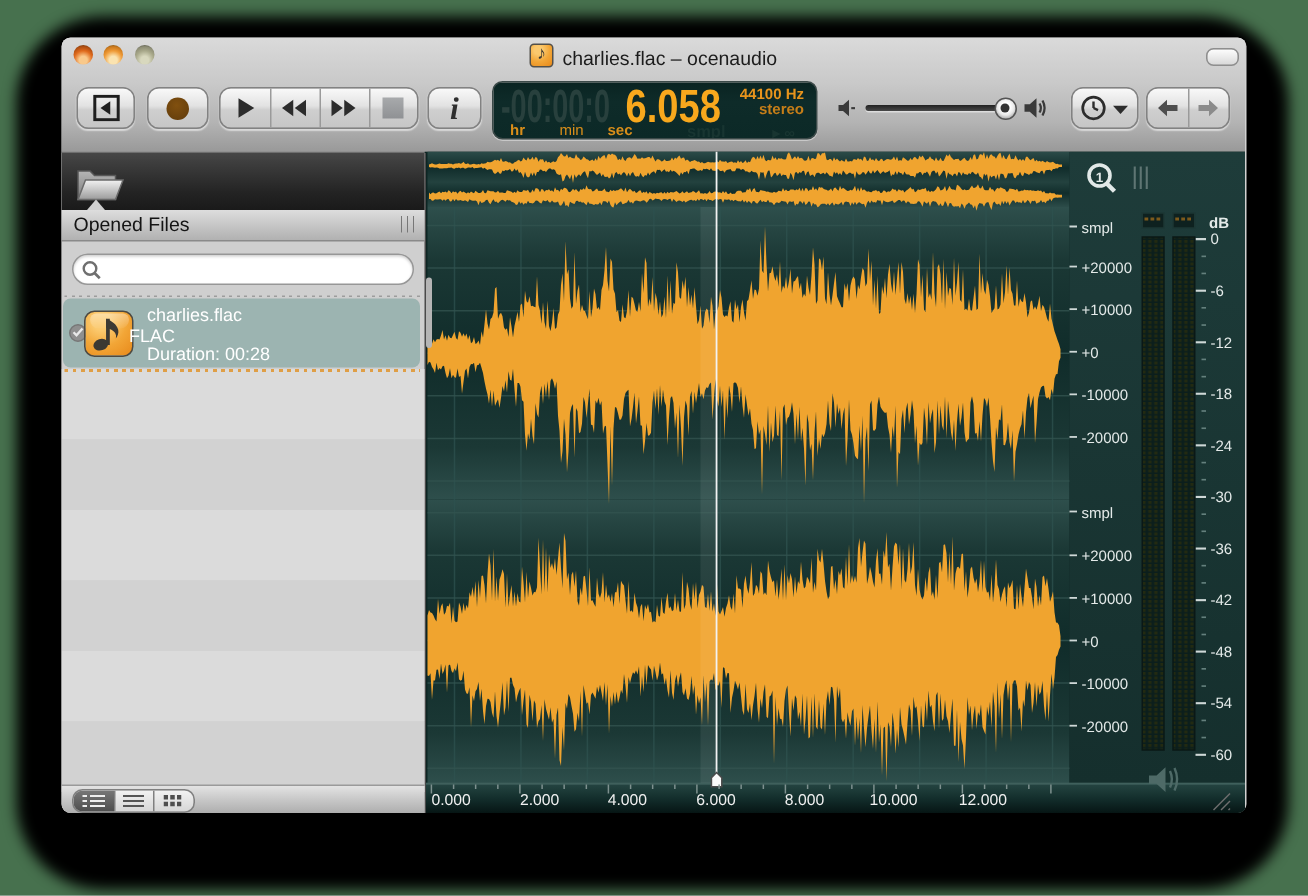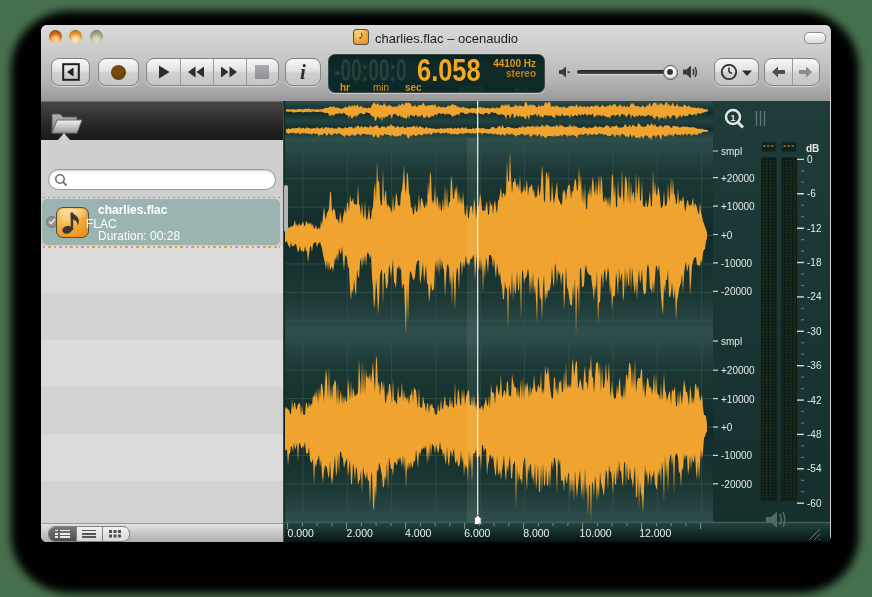--- a/index.html
+++ b/index.html
@@ -326,20 +326,23 @@
       <linearGradient id="fb" x1="0" y1="0" x2="0" y2="1">
               <stop offset="0" stop-color="#b5b5b5"></stop>
               <stop offset="1" stop-color="#7d7d7d"></stop>
             </linearGradient>
           </defs>
       <path d="M3,9 L3,28 L28,28 L28,12 L14,12 L11,9 Z" fill="url(#fb)" stroke="#585858" stroke-width="1"></path>
       <path d="M3,28 L8,15 L33,15 L28,28 Z" fill="url(#fg)" stroke="#6a6a6a" stroke-width="1"></path>
     </svg>
     <div class="abs" style="left:17px;top:31px;width:0;height:0;border-left:6px solid transparent;border-right:6px solid transparent;border-bottom:7px solid #cfcfcf"></div>
   </div>
+  <div class="abs" id="sbar"><span style="margin-left:8px">Opened Files</span>
+    <span style="position:absolute;right:7px;top:4px;width:9px;height:11px;background:repeating-linear-gradient(90deg,#777 0 1px,transparent 1px 4px)"></span>
+  </div>
   <div class="abs row" style="top:144px;background:#dbdbdb"></div>
       <div class="abs row" style="top:191px;background:#d2d2d2"></div>
       <div class="abs row" style="top:238px;background:#dbdbdb"></div>
       <div class="abs row" style="top:285px;background:#d2d2d2"></div>
       <div class="abs row" style="top:332px;background:#dbdbdb"></div>
       <div class="abs row" style="top:379px;background:#d2d2d2"></div>
   <div class="abs" id="search">
     <svg class="abs" style="left:5px;top:3px" width="14" height="14" viewBox="0 0 14 14">
       <circle cx="6" cy="6" r="4.2" fill="none" stroke="#6f6f6f" stroke-width="1.6"></circle>
       <line x1="9.2" y1="9.2" x2="12.5" y2="12.5" stroke="#6f6f6f" stroke-width="1.8"></line>
@@ -352,21 +355,21 @@
     <svg class="abs" style="left:6px;top:19px" width="8" height="7" viewBox="0 0 8 7">
           <path d="M1,3.5 L3,5.5 L7,1" fill="none" stroke="#e8e8e8" stroke-width="1.6"></path>
         </svg>
     <div class="abs" style="left:14px;top:8px;width:31px;height:29px;border-radius:7px;background:radial-gradient(circle at 35% 22%,#fbc96e 0 20%,#f2a637 55%,#e8891a 100%);border:1.5px solid #4e4a42"></div>
     <div class="abs" style="left:17.5px;top:10px;width:26px;height:10px;border-radius:5px 5px 7px 7px;background:linear-gradient(rgba(255,255,255,.38),rgba(255,255,255,.05))"></div>
     <svg class="abs" style="left:20px;top:12px" width="21" height="23" viewBox="0 0 21 23">
       <ellipse cx="5.2" cy="18.8" rx="5" ry="3.8" fill="#3c3933" transform="rotate(-18 5.2 18.8)"></ellipse>
       <rect x="8.7" y="1.5" width="2.5" height="17.5" fill="#3c3933"></rect>
       <path d="M8.7,1.5 C12.4,3 15.8,5 16.8,8.8 C17.3,11 16.4,13.3 15.2,14.6 C16,11.6 14.5,9.2 8.7,7.5 Z" fill="#3c3933"></path>
     </svg>
-    <div class="abs" style="left:56px;top:4px;font-size:12px;font-weight:bold">charlies.flac</div>
+    <div class="abs" style="left:56px;top:4px;font-size:12px;font-weight:normal">charlies.flac</div>
     <div class="abs" style="left:44px;top:18px;font-size:12px">FLAC</div>
     <div class="abs" style="left:56px;top:30px;font-size:12px">Duration: 00:28</div>
   </div>
   <div class="abs" id="sbot">
     <div class="abs" style="left:7px;top:2px;width:80px;height:14px;border:1px solid #808080;border-radius:7px;background:linear-gradient(#f2f2f2,#d6d6d6);overflow:hidden">
       <div class="abs" style="left:0;top:0;width:27px;height:14px;background:linear-gradient(#777,#4e4e4e);border-right:1px solid #808080">
         <span class="abs" style="left:6px;top:3px;width:3px;height:8px;background:repeating-linear-gradient(#eee 0 1.4px,transparent 1.4px 3.2px)"></span>
         <span class="abs" style="left:11px;top:3px;width:10px;height:8px;background:repeating-linear-gradient(#eee 0 1.4px,transparent 1.4px 3.2px)"></span>
       </div>
       <div class="abs" style="left:27px;top:0;width:26px;height:14px;border-right:1px solid #808080">

